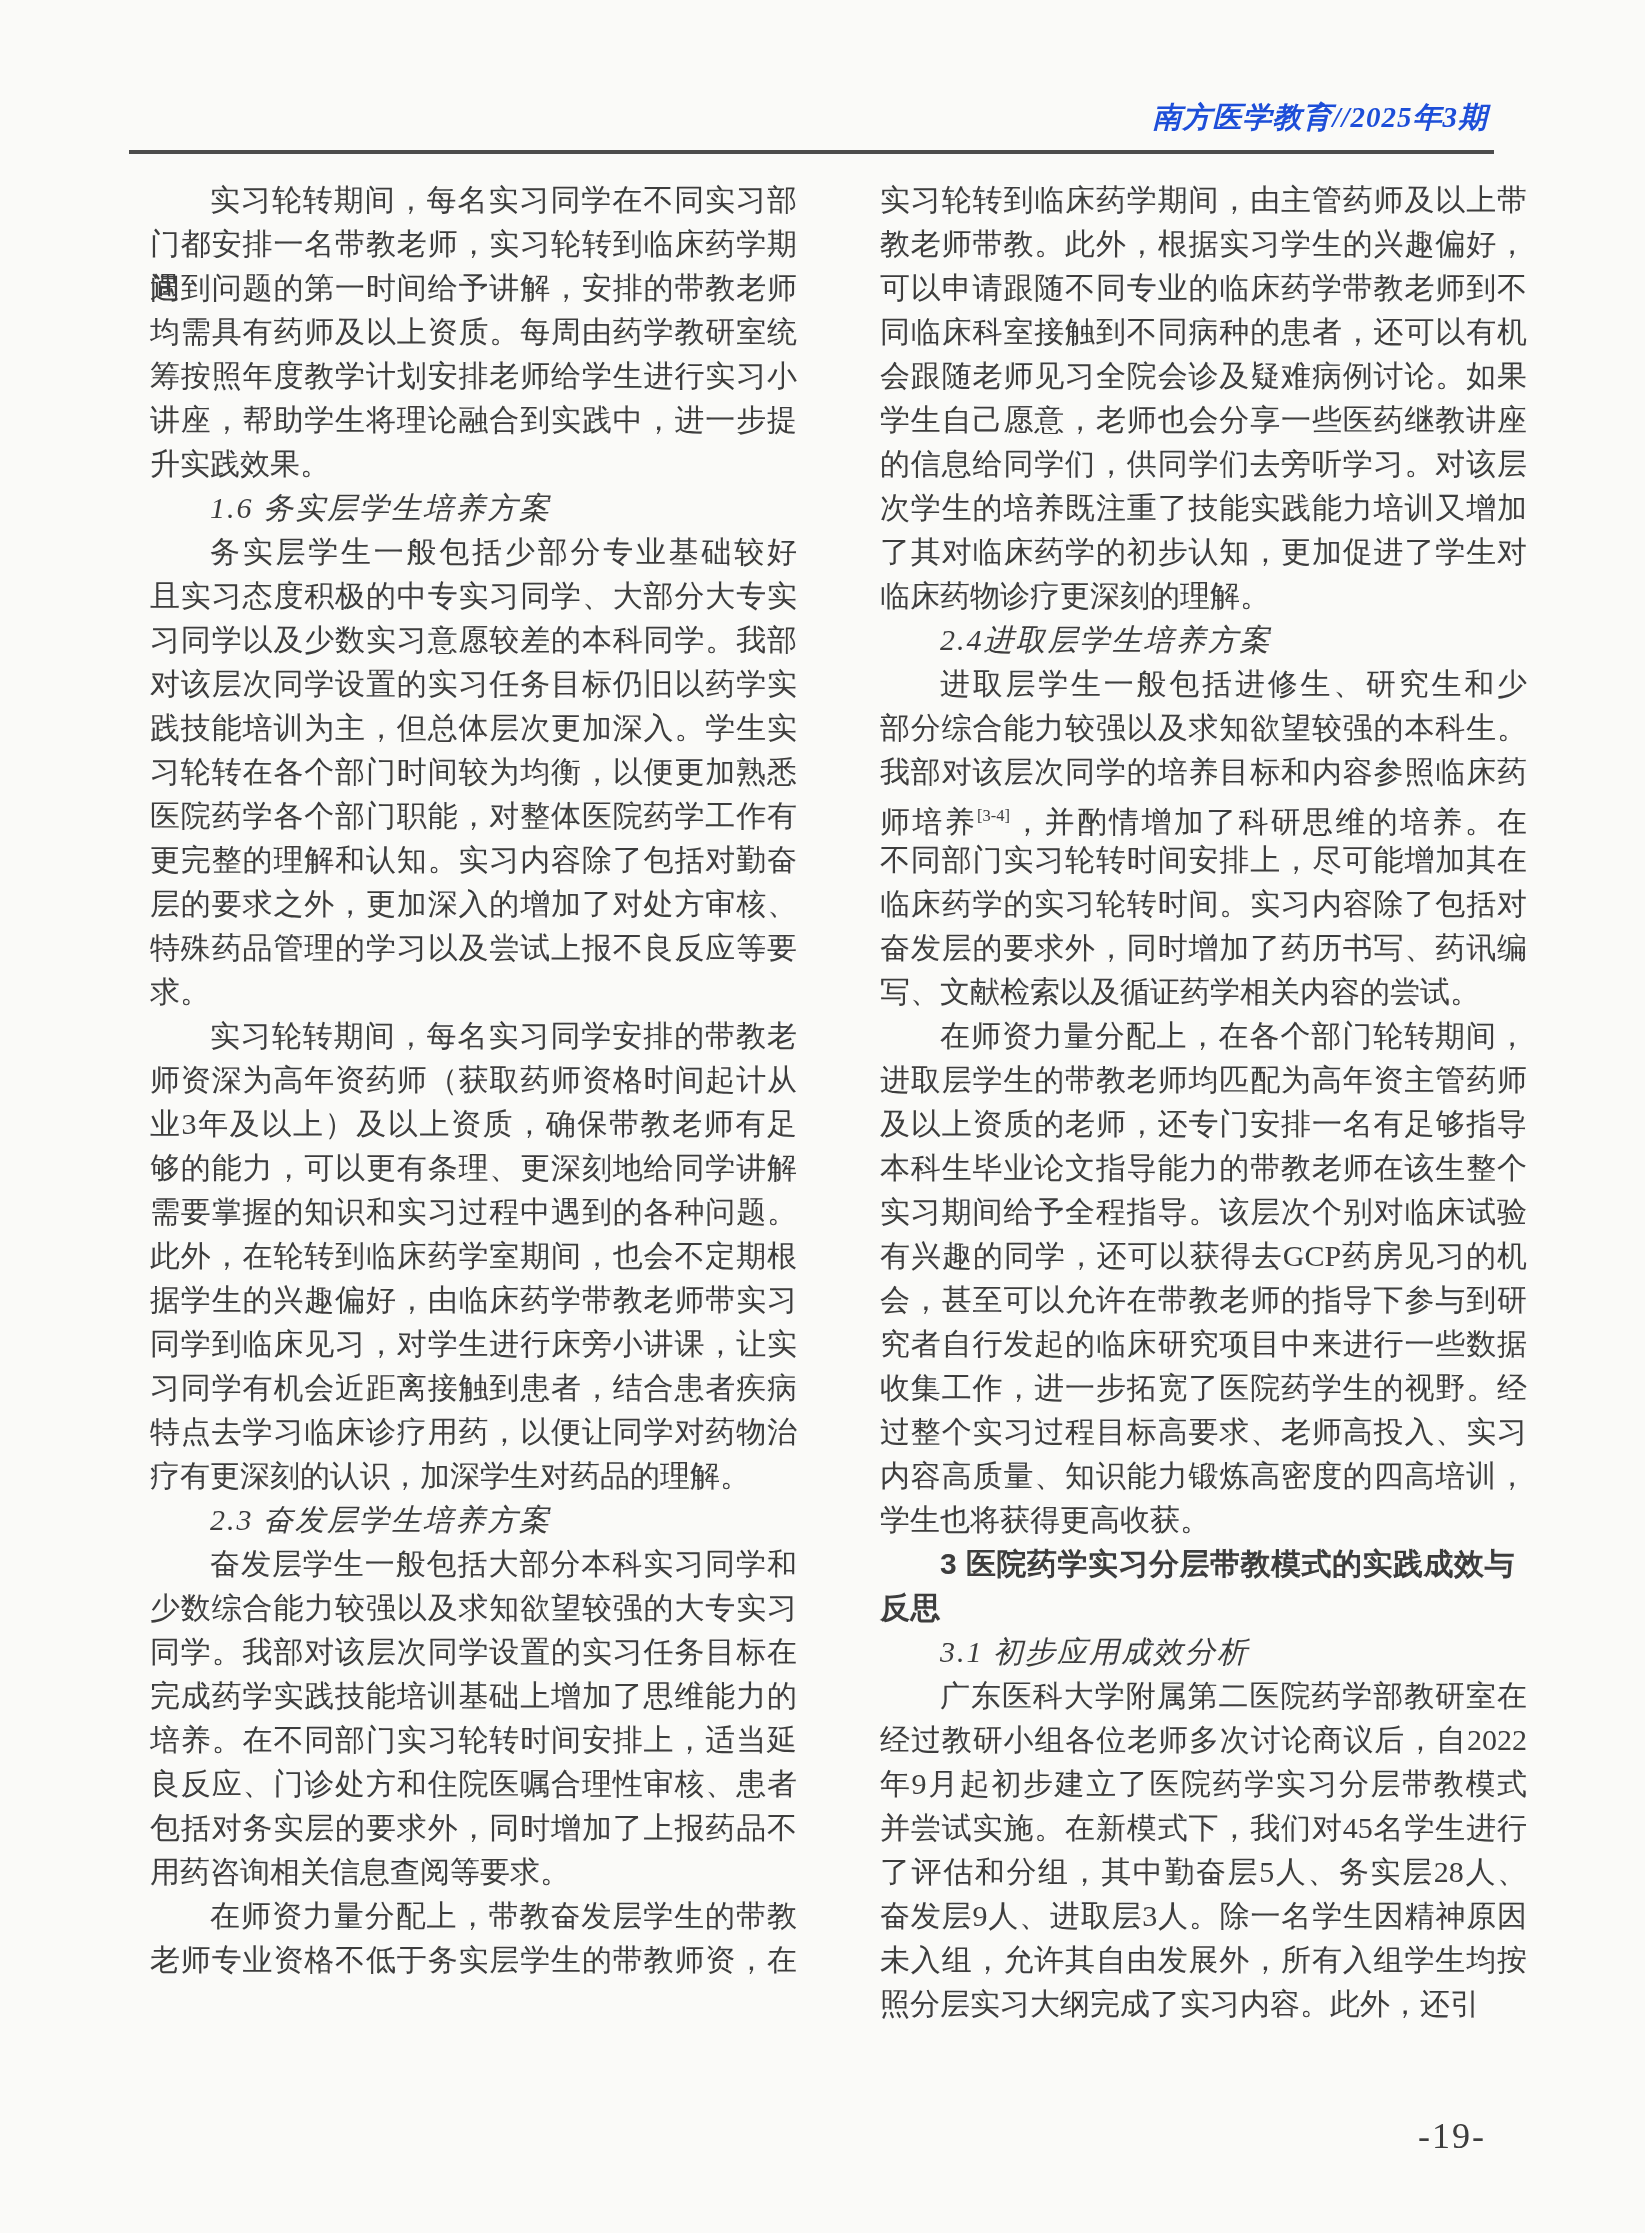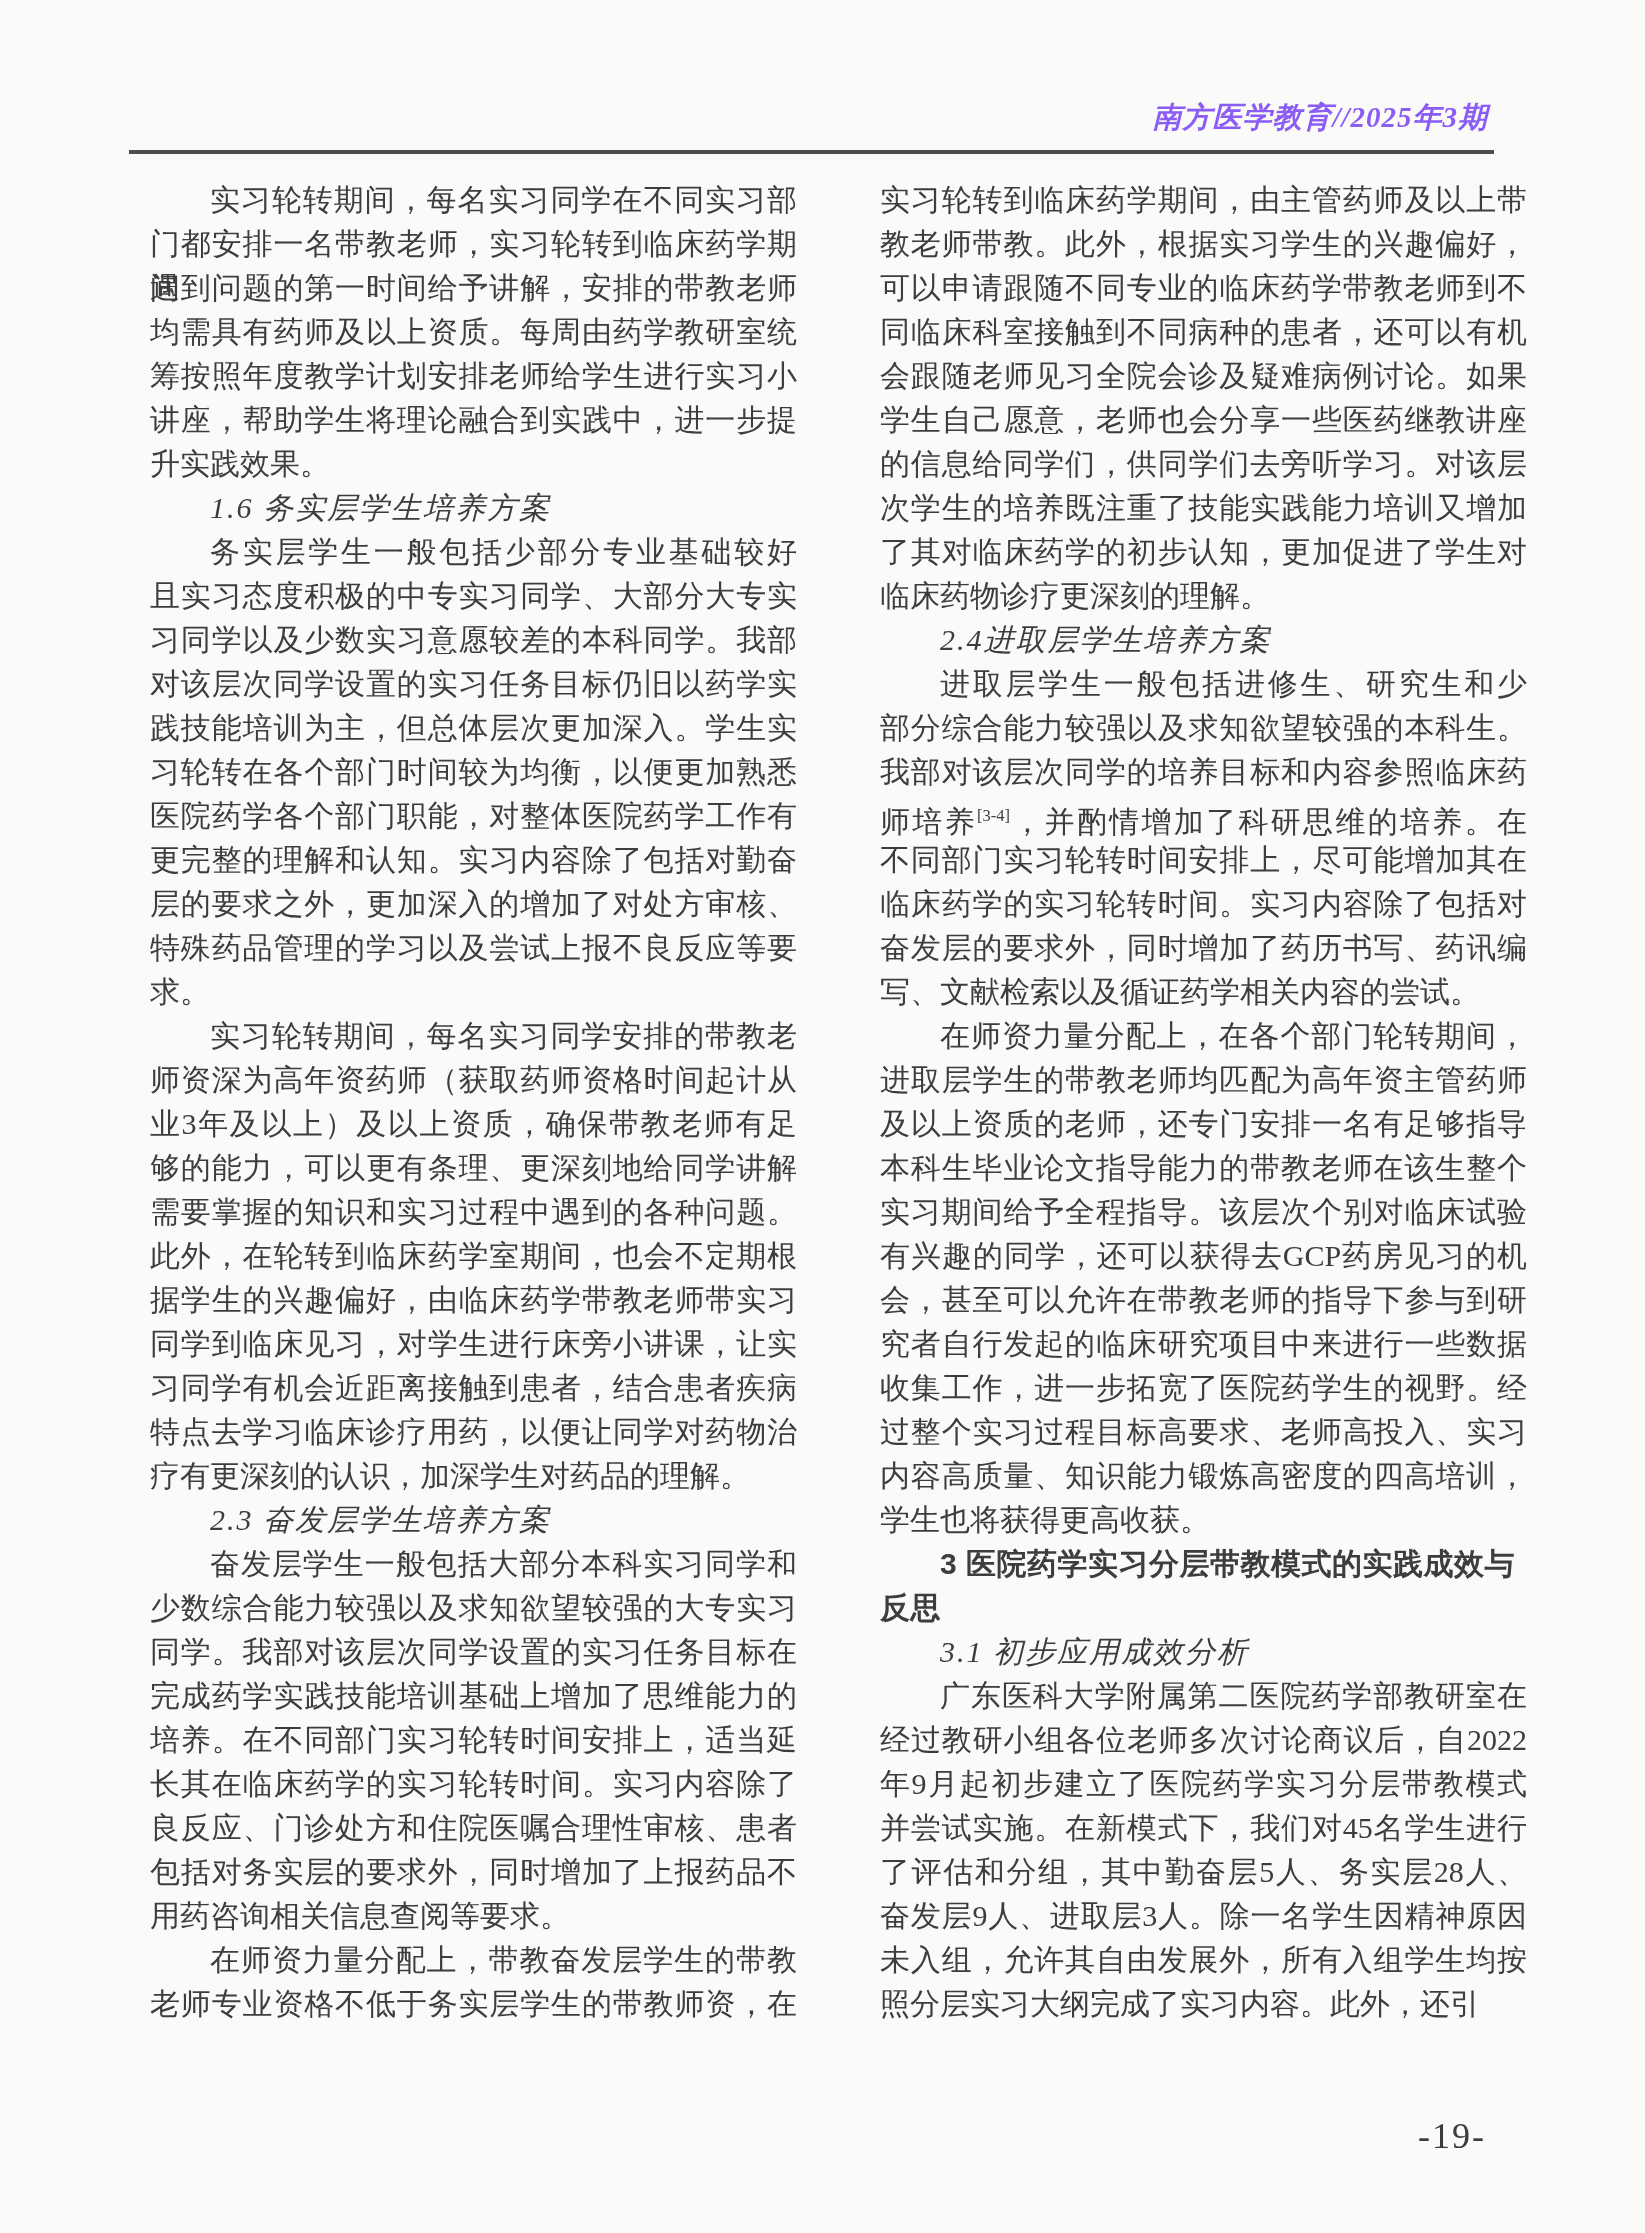--- a/index.html
+++ b/index.html
@@ -11,21 +11,21 @@
     font-family: "Liberation Serif", "DejaVu Serif", serif;
     color: #3d3d3d;
   }
   .journal-header {
     position: absolute;
     top: 98px; right: 158px;
     font-size: 29px;
     font-weight: bold;
     font-style: italic;
     letter-spacing: 1px;
-    color: #8b5cf6;
+    color: #1d4ed8;
   }
   .header-rule {
     position: absolute;
     left: 129px; top: 150px;
     width: 1365px; height: 4px;
     background: #4c4c4c;
   }
   .column {
     position: absolute;
     top: 178px;
@@ -117,21 +117,20 @@
     </div>
     <div class="block kaiti">
       <div class="line indent end">2.3 奋发层学生培养方案</div>
     </div>
     <div class="block body">
       <div class="line indent">奋发层学生一般包括大部分本科实习同学和</div>
       <div class="line">少数综合能力较强以及求知欲望较强的大专实习</div>
       <div class="line">同学。我部对该层次同学设置的实习任务目标在</div>
       <div class="line">完成药学实践技能培训基础上增加了思维能力的</div>
       <div class="line">培养。在不同部门实习轮转时间安排上，适当延</div>
-      <div class="line">长其在临床药学的实习轮转时间。实习内容除了</div>
       <div class="line">良反应、门诊处方和住院医嘱合理性审核、患者</div>
       <div class="line">包括对务实层的要求外，同时增加了上报药品不</div>
       <div class="line end">用药咨询相关信息查阅等要求。</div>
     </div>
     <div class="block body">
       <div class="line indent">在师资力量分配上，带教奋发层学生的带教</div>
       <div class="line">老师专业资格不低于务实层学生的带教师资，在</div>
     </div>
   </div>
 

